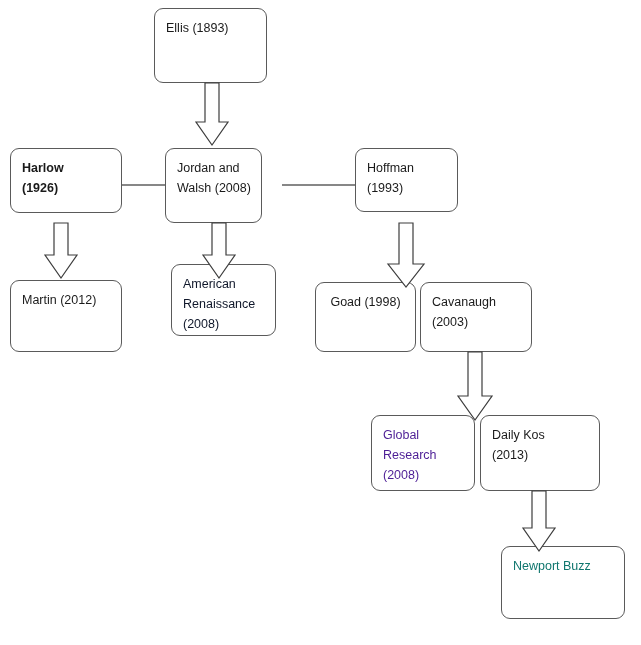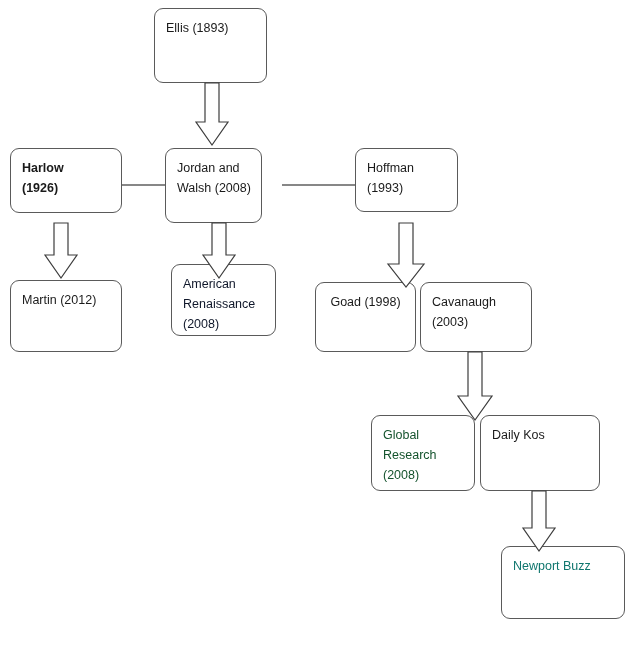--- a/index.html
+++ b/index.html
@@ -85,27 +85,28 @@
         <span class="ln">Renaissance</span>
         <span class="ln">(2008)</span>
       </div>
       <div class="node" style="left: 315px; top: 282px; width: 101px; height: 70px; border-color: rgb(90, 90, 90); color: rgb(26, 26, 26); text-align: center;">
         <span class="ln">Goad (1998)</span>
       </div>
       <div class="node" style="left: 420px; top: 282px; width: 112px; height: 70px; border-color: rgb(90, 90, 90); color: rgb(26, 26, 26);">
         <span class="ln">Cavanaugh</span>
         <span class="ln">(2003)</span>
       </div>
-      <div class="node" style="left: 371px; top: 415px; width: 104px; height: 76px; border-color: rgb(90, 90, 90); color: #14532d;">
+      <div class="node" style="left: 371px; top: 415px; width: 104px; height: 76px; border-color: rgb(90, 90, 90); color: #4c1d95;">
         <span class="ln">Global</span>
         <span class="ln">Research</span>
         <span class="ln">(2008)</span>
       </div>
       <div class="node" style="left: 480px; top: 415px; width: 120px; height: 76px; border-color: rgb(90, 90, 90); color: rgb(26, 26, 26);">
         <span class="ln">Daily Kos</span>
+        <span class="ln">(2013)</span>
       </div>
       <div class="node" style="left: 501px; top: 546px; width: 124px; height: 73px; border-color: rgb(90, 90, 90); color: #0f766e;">
         <span class="ln">Newport Buzz</span>
       </div>
     </div>
   <svg class="edges over" id="arrow-layer">
       <polygon class="blockarrow" points="205.0,83.0 219.0,83.0 219.0,122.0 228.0,122.0 212.0,145.0 196.0,122.0 205.0,122.0" fill="#ffffff" stroke="#3d3d3d"></polygon>
       <polygon class="blockarrow" points="54.0,223.0 68.0,223.0 68.0,255.0 77.0,255.0 61.0,278.0 45.0,255.0 54.0,255.0" fill="#ffffff" stroke="#3d3d3d"></polygon>
       <polygon class="blockarrow" points="212.0,223.0 226.0,223.0 226.0,255.0 235.0,255.0 219.0,278.0 203.0,255.0 212.0,255.0" fill="#ffffff" stroke="#3d3d3d"></polygon>
       <polygon class="blockarrow" points="399.0,223.0 413.0,223.0 413.0,264.0 424.0,264.0 406.0,287.0 388.0,264.0 399.0,264.0" fill="#ffffff" stroke="#3d3d3d"></polygon>

